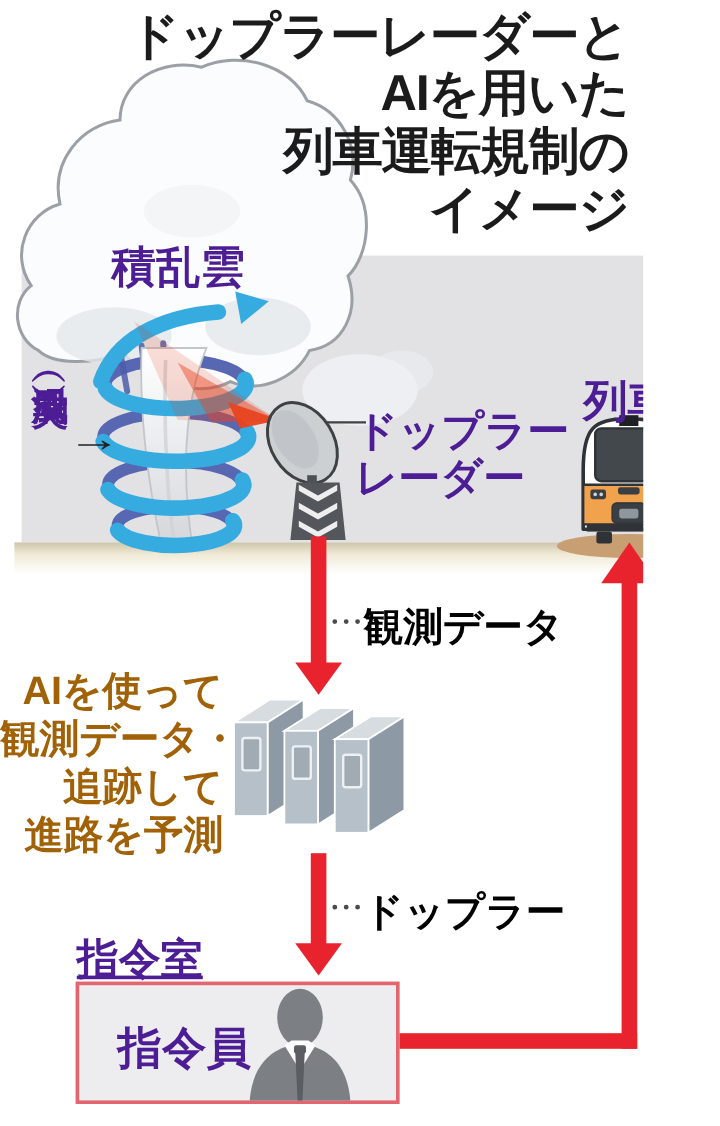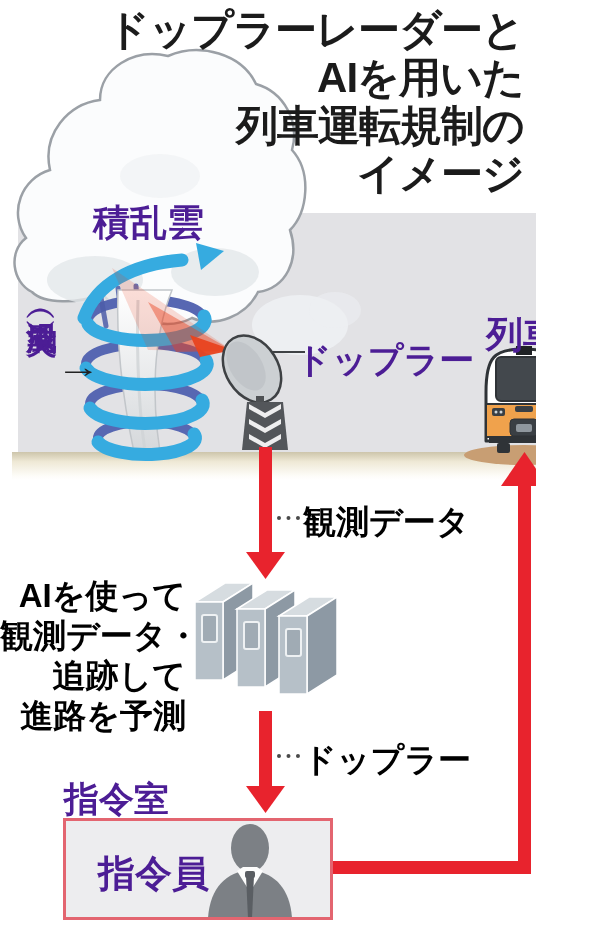--- a/index.html
+++ b/index.html
@@ -21,23 +21,23 @@
   .vortex-label{left:20px;top:298px;font-size:31px;writing-mode:vertical-rl;text-orientation:mixed;letter-spacing:1px;height:175px;}
   .vortex-arrow{left:56px;top:350px;font-size:30px;transform:scaleX(1.5);transform-origin:left center;color:#222;font-weight:bold;}
   .radar-label{left:296px;top:340px;font-size:35px;line-height:1.12;}
   .train-label{left:486px;top:310px;font-size:37px;}
   .flow-label{font-size:33px;font-weight:600;color:#000000;white-space:nowrap;}
   .obs-label{left:303px;top:500px;}
   .reg-label{left:303px;top:738px;}
   .leader{width:23px;height:0;border-top:4.5px dotted #4a4a4a;}
   .obs-dots{left:277px;top:516px;}
   .reg-dots{left:277px;top:754px;}
-  .ai-text{left:0px;top:576px;width:186px;text-align:right;font-size:33px;font-weight:bold;
-    line-height:1.21;color:#000000;white-space:nowrap;}
-  .room-label{left:64px;top:776px;font-size:35px;}
+  .ai-text{left:0px;top:556px;width:186px;text-align:right;font-size:33px;font-weight:bold;
+    line-height:1.21;color:#a16207;white-space:nowrap;}
+  .room-label{left:64px;top:776px;font-size:35px;text-decoration:underline;}
   .command-box{left:63px;top:818px;width:270px;height:102px;box-sizing:border-box;
     border:3px solid #e36570;background:#ededef;}
   .commander-label{left:98px;top:849px;font-size:37px;}
   .stop-label{left:536px;top:552px;font-size:39px;font-weight:bold;color:#1d1d1d;
     writing-mode:vertical-rl;text-orientation:upright;letter-spacing:3px;height:320px;}
   svg{display:block;}
 </style>
 </head>
 <body>
 
@@ -192,20 +192,21 @@
     <div>イメージ</div>
   </div>
 
   <div class="abs z3 scene-label cloud-label">積乱雲</div>
 
   <div class="abs z3 scene-label vortex-label">渦（突風）</div>
   <div class="abs z3 vortex-arrow">→</div>
 
   <div class="abs z3 scene-label radar-label">
     <div>ドップラー</div>
+    <div>レーダー</div>
   </div>
 
   <div class="abs z3 scene-label train-label">列車</div>
 
   <div class="abs z3 leader obs-dots"></div>
   <div class="abs z3 flow-label obs-label">観測データ</div>
 
   <div class="abs z3 ai-text">
     <div>AIを使って</div>
     <div>観測データ・</div>

